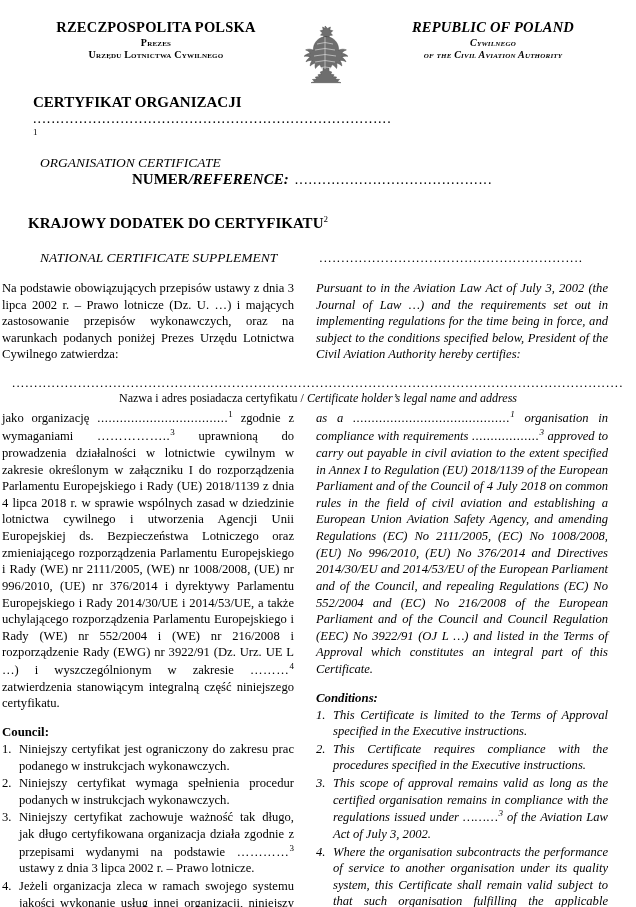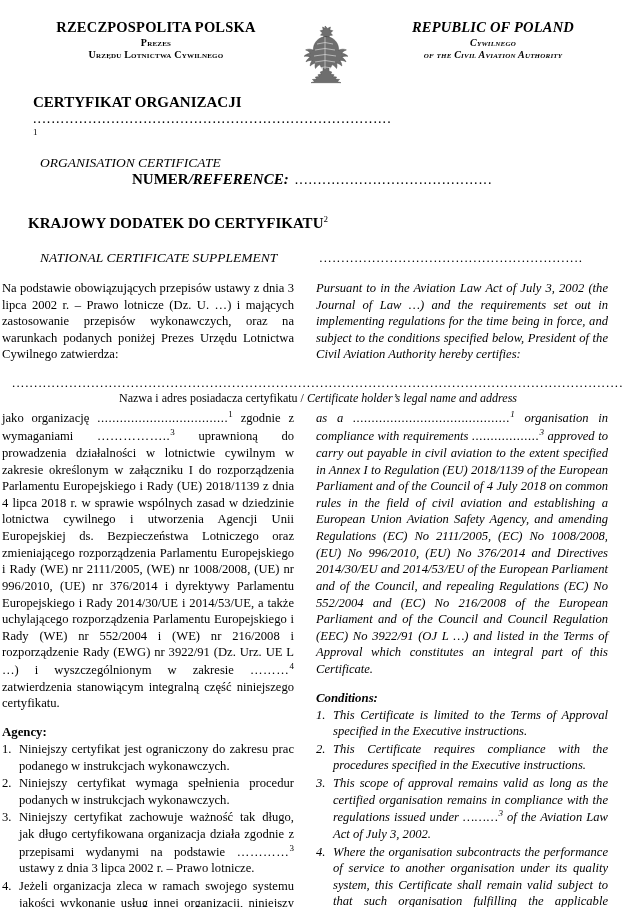--- a/index.html
+++ b/index.html
@@ -273,21 +273,21 @@
 <div class="caption-block">
   <div class="cap-dots">..................................................................................................................................................</div>
   <div class="cap-text"><span>Nazwa i adres posiadacza certyfikatu</span><span> / </span><span class="en">Certificate holder’s legal name and address</span></div>
 </div>
 
 <div class="cols" style="margin-top:4px;">
 
   <div class="col pl">
     <p><span>jako organizację </span><span class="dotfill">...................................</span><sup class="fn">1</sup><span> zgodnie z wymaganiami </span><span class="dotfill">……………..</span><sup class="fn">3</sup><span> uprawnioną do prowadzenia działalności w lotnictwie cywilnym w zakresie określonym w załączniku I do rozporządzenia Parlamentu Europejskiego i Rady (UE) 2018/1139 z dnia 4 lipca 2018 r. w sprawie wspólnych zasad w dziedzinie lotnictwa cywilnego i utworzenia Agencji Unii Europejskiej ds. Bezpieczeństwa Lotniczego oraz zmieniającego rozporządzenia Parlamentu Europejskiego i Rady (WE) nr 2111/2005, (WE) nr 1008/2008, (UE) nr 996/2010, (UE) nr 376/2014 i dyrektywy Parlamentu Europejskiego i Rady 2014/30/UE i 2014/53/UE, a także uchylającego rozporządzenia Parlamentu Europejskiego i Rady (WE) nr 552/2004 i (WE) nr 216/2008 i rozporządzenie Rady (EWG) nr 3922/91 (Dz. Urz. UE L …) i wyszczególnionym w zakresie </span><span class="dotfill">………</span><sup class="fn">4</sup><span> zatwierdzenia stanowiącym integralną część niniejszego certyfikatu.</span></p>
 
-    <div class="cond-head">Agency:</div>
+    <div class="cond-head">Council:</div>
     <ol class="conds">
       <li>
         <span class="num">1.</span>
         <span class="body">Niniejszy certyfikat jest ograniczony do zakresu prac podanego w instrukcjach wykonawczych.</span>
       </li>
       <li>
         <span class="num">2.</span>
         <span class="body">Niniejszy certyfikat wymaga spełnienia procedur podanych w instrukcjach wykonawczych.</span>
       </li>
       <li>

